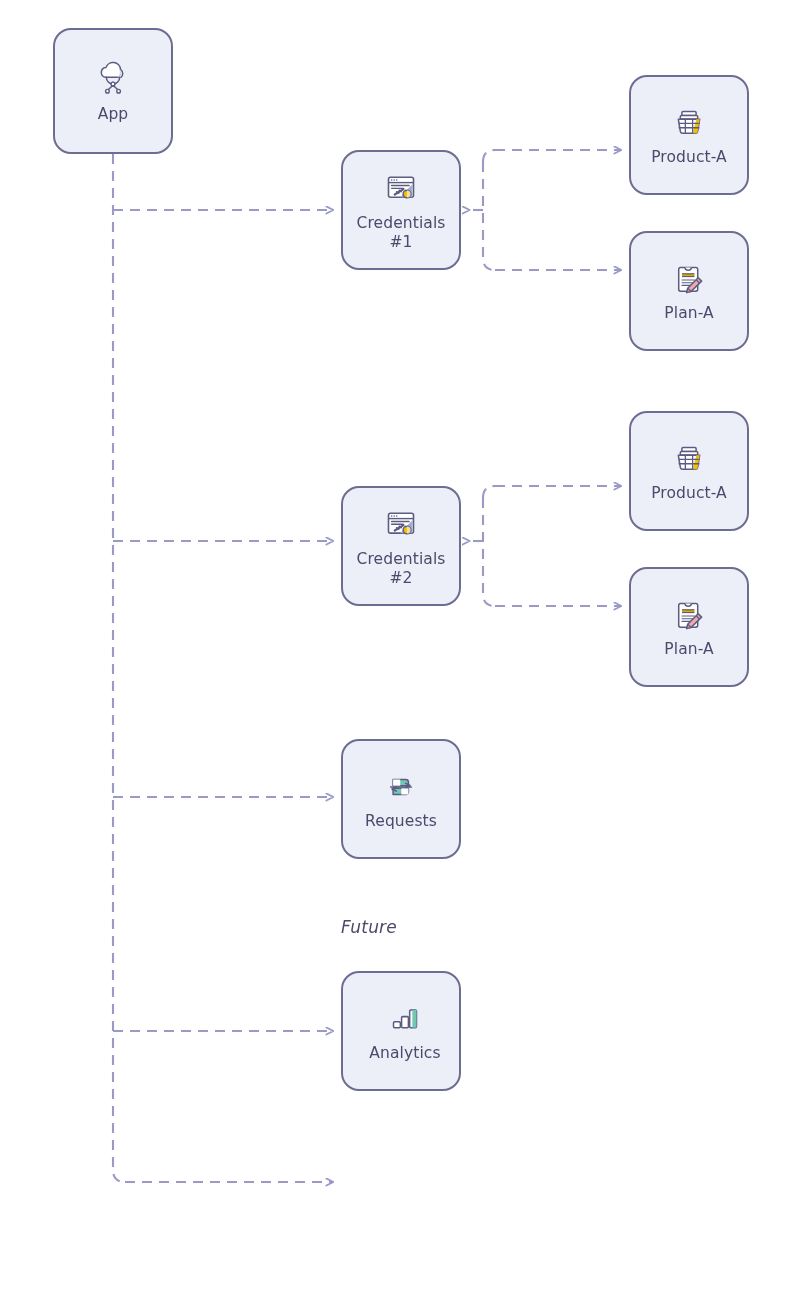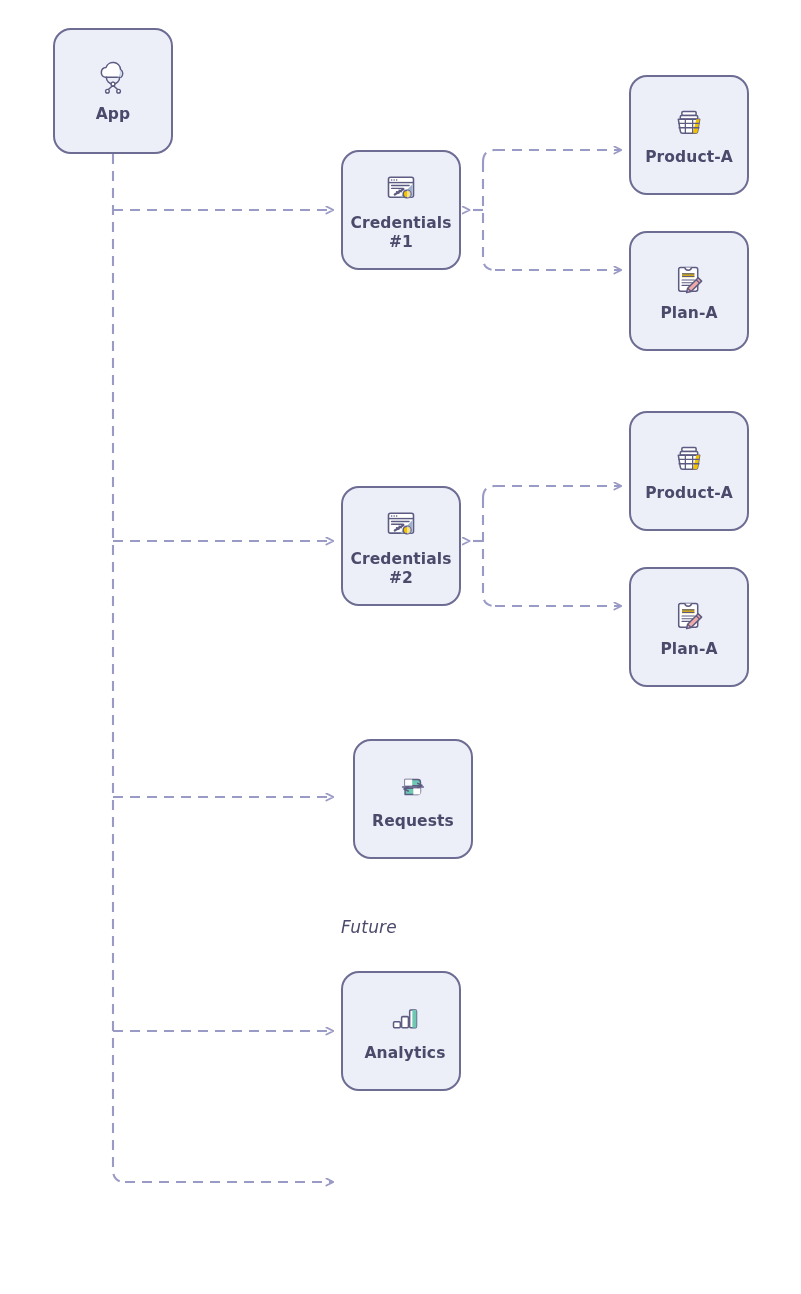--- a/index.html
+++ b/index.html
@@ -12,21 +12,20 @@
 
   .node{
     position:absolute;
     background:#eceef8;
     border:2px solid #6d6c92;
     border-radius:18px;
     box-sizing:border-box;
     display:flex;flex-direction:column;
     align-items:center;justify-content:center;
     gap:6px;
-    font-weight:bold;
   }
   .node .ico{display:block;line-height:0;}
   .node .lbl{
     color:#4b4a6b;
     font-size:15.5px;
     line-height:1.22;
     text-align:center;
     letter-spacing:.1px;
     white-space:pre-line;
   }
@@ -193,21 +192,21 @@
         <path d="M15.2 17.6h15.6M15.2 20.6h15.6" stroke="#5c5b82" stroke-width="1.5"></path>
         <path d="M15.2 25.3h15.6M15.2 28.7h15.6M15.2 32.1h10.5" stroke="#5c5b82" stroke-width="1.5" stroke-linecap="round"></path>
         <path d="M35.6 22.4l4.3 4.3-13.3 13.2-5.6 1.3 1.3-5.6z" fill="#f0a9a9" stroke="#5c5b82" stroke-width="1.9" stroke-linejoin="round"></path>
         <path d="M33.1 24.9l4.3 4.3" stroke="#5c5b82" stroke-width="1.7"></path>
         <path d="M22.3 35.6l4.3 4.3" stroke="#5c5b82" stroke-width="1.7"></path>
       </svg>
     </span>
     <span class="lbl">Plan-A</span>
   </div>
 
-  <div class="node" style="left:341px;top:739px;width:120px;height:120px;margin-left:12px;">
+  <div class="node" style="left:341px;top:739px;width:120px;height:120px;">
     <span class="ico">
       <svg width="38" height="38" viewBox="0 0 48 48" xmlns="http://www.w3.org/2000/svg">
         <path d="M14 14.5h16a3.4 3.4 0 0 1 3.4 3.4v4.4H14z" fill="#6fc8b4" stroke="#5c5b82" stroke-width="1.9" stroke-linejoin="round"></path>
         <path d="M14 25.7h19.4v4.4a3.4 3.4 0 0 1-3.4 3.4H14z" fill="#6fc8b4" stroke="#5c5b82" stroke-width="1.9" stroke-linejoin="round"></path>
         <path d="M14 14.5h9v7.8h-9z" fill="#ffffff"></path>
         <path d="M24.4 25.7h9v7.8h-9z" fill="#ffffff"></path>
         <path d="M11 24h26" stroke="#5c5b82" stroke-width="2.1" stroke-linecap="round"></path>
         <path d="M30 19.4l5.4 2.6-5.4 2.6" fill="none" stroke="#5c5b82" stroke-width="2" stroke-linecap="round" stroke-linejoin="round"></path>
         <path d="M18 29.1l-5.4-2.6 5.4-2.6" fill="none" stroke="#5c5b82" stroke-width="2" stroke-linecap="round" stroke-linejoin="round"></path>
       </svg>

